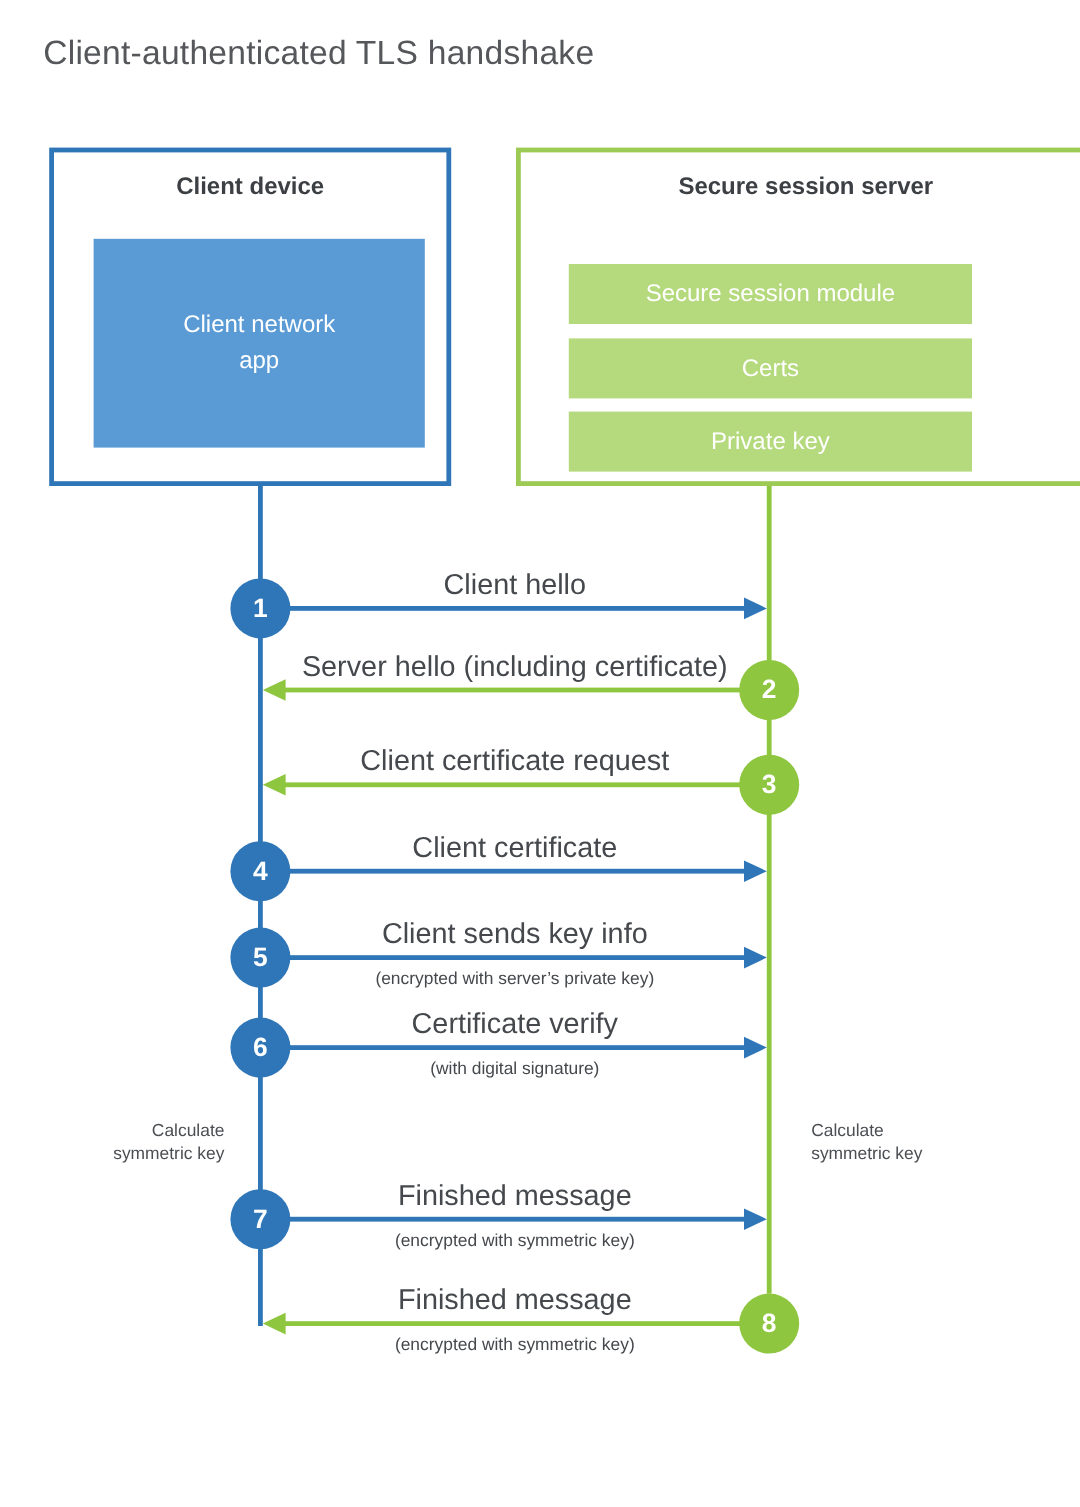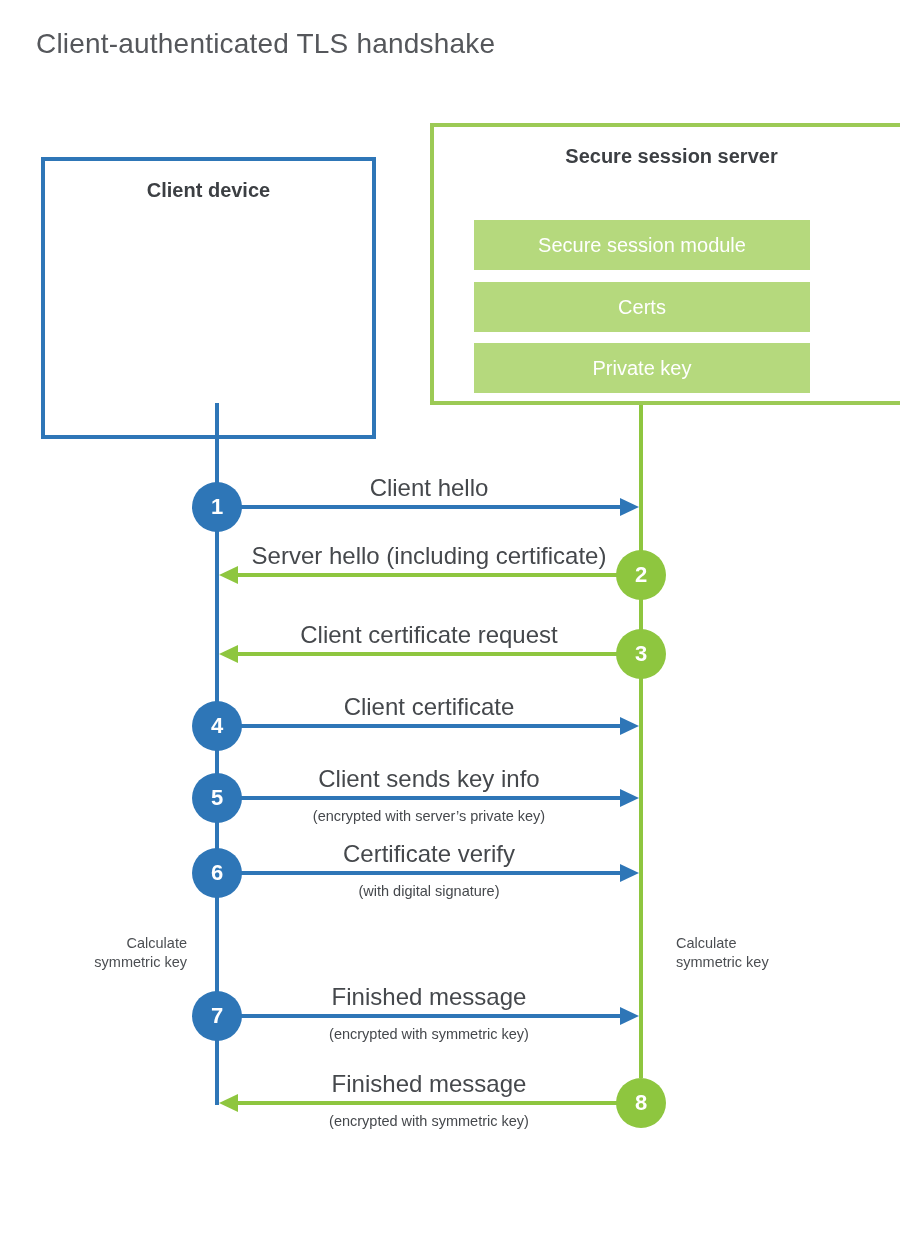--- a/index.html
+++ b/index.html
@@ -6,21 +6,21 @@
   .canvas{
     position:relative;width:900px;height:1256px;background:#ffffff;
     font-family:"Liberation Sans","DejaVu Sans",sans-serif;overflow:hidden;
   }
   .title{
     position:absolute;left:36px;top:28px;font-size:28px;font-weight:300;
     color:#55575b;letter-spacing:.2px;
   }
   
   .actor-box{position:absolute;top:123px;height:282px;background:#fff;box-sizing:border-box;}
-  .client-box{left:41px;width:335px;border:4px solid #2e76b7;margin-top:34px;}
+  .client-box{left:41px;width:335px;border:4px solid #2e76b7;}
   .server-box{left:430px;width:483px;border:4px solid #9cca55;}
   .actor-title{
     position:absolute;top:18px;left:0;width:100%;text-align:center;
     font-size:20px;font-weight:700;color:#3c3f43;
   }
   .app-box{
     position:absolute;left:33px;top:72px;width:276px;height:174px;background:#5b9bd5;
     color:#fff;font-size:20px;line-height:30px;display:flex;align-items:center;
     justify-content:center;text-align:center;white-space:pre-line;
   }
@@ -63,20 +63,22 @@
 </style>
 </head>
 <body>
 
 <div class="canvas">
 
   <div class="title">Client-authenticated TLS handshake</div>
 
   <div class="actor-box client-box">
     <div class="actor-title">Client device</div>
+    <div class="app-box">Client network
+app</div>
   </div>
 
   <div class="actor-box server-box">
     <div class="actor-title">Secure session server</div>
     <div class="server-bar bar-1">Secure session module</div>
     <div class="server-bar bar-2">Certs</div>
     <div class="server-bar bar-3">Private key</div>
   </div>
 
   <div class="vline blue-bg" style="left:215px;top:403px;height:702px"></div>

